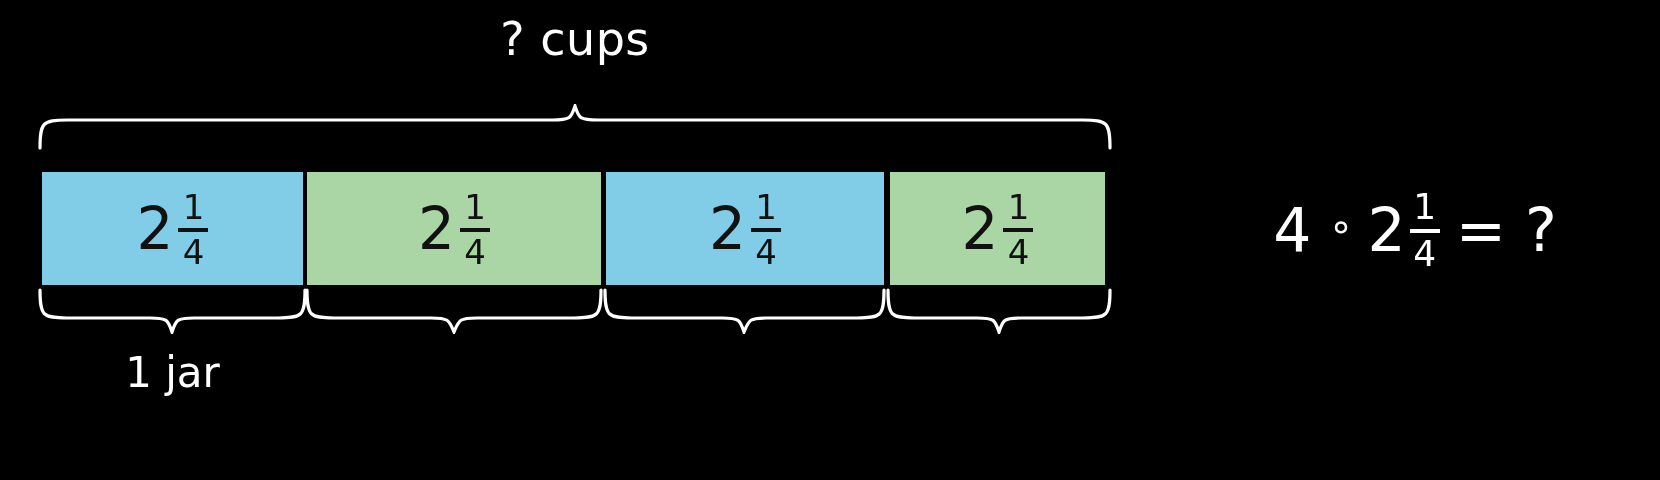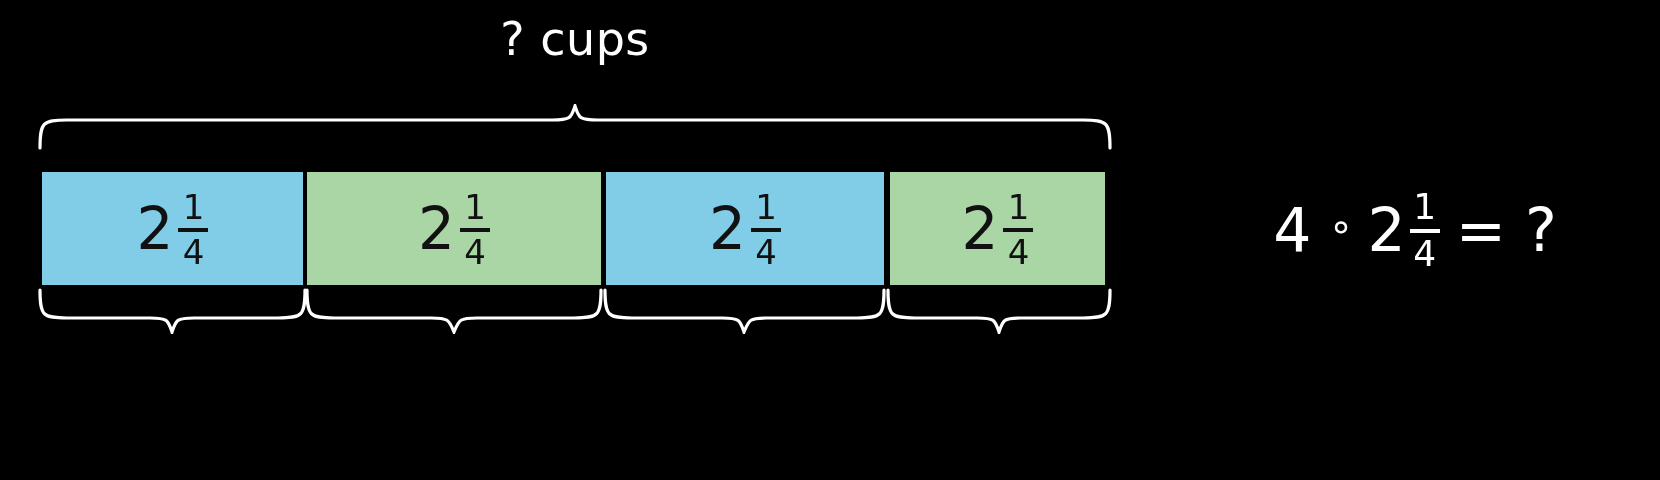--- a/index.html
+++ b/index.html
@@ -159,20 +159,21 @@
     <svg class="brace-bot" style="left:885px;width:228px;" viewBox="0 0 228 46" preserveAspectRatio="none">
       <path d="M 3 2
                C 3 28, 6 30, 30 30
                L 92 30
                C 110 30, 110 32, 114 44
                C 118 32, 118 30, 136 30
                L 198 30
                C 222 30, 225 28, 225 2" fill="none" stroke="#ffffff" stroke-width="3.2" stroke-linecap="round" vector-effect="non-scaling-stroke"></path>
     </svg>
 
+    <div class="jar-label" style="left:37px;width:271px;">1 jar</div>
   </div>
 
   <div class="equation">
     <span class="tok">4</span>
     <span class="op-circ">∘</span>
     <span class="mixed">
       <span class="whole">2</span>
       <span class="frac">
         <span class="num">1</span>
         <span class="bar-line"></span>

